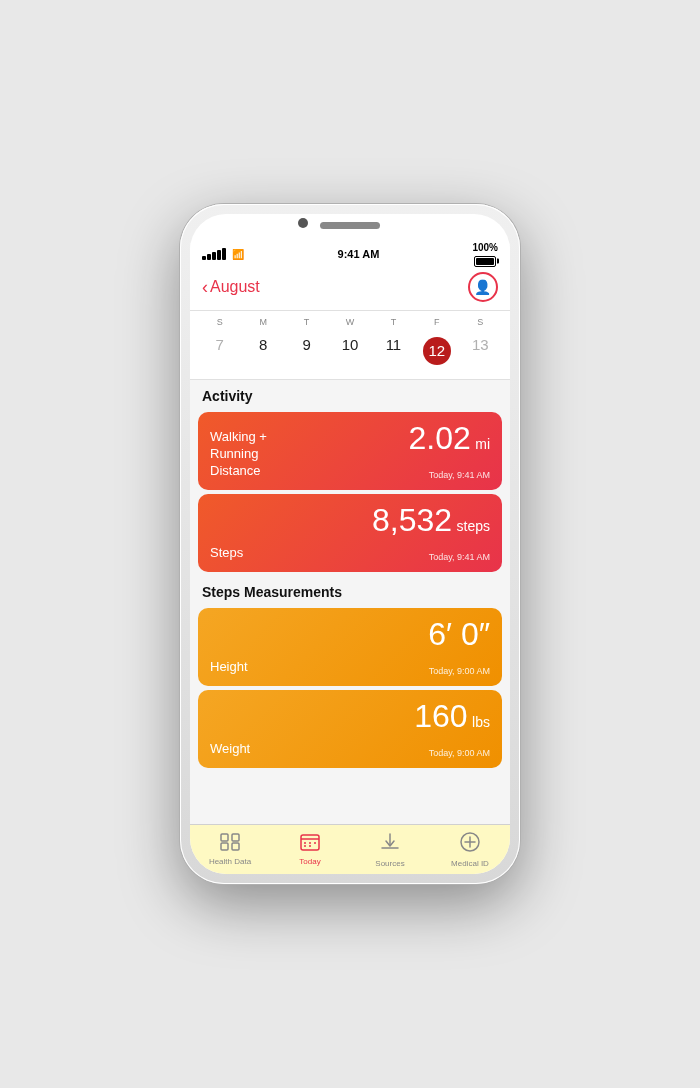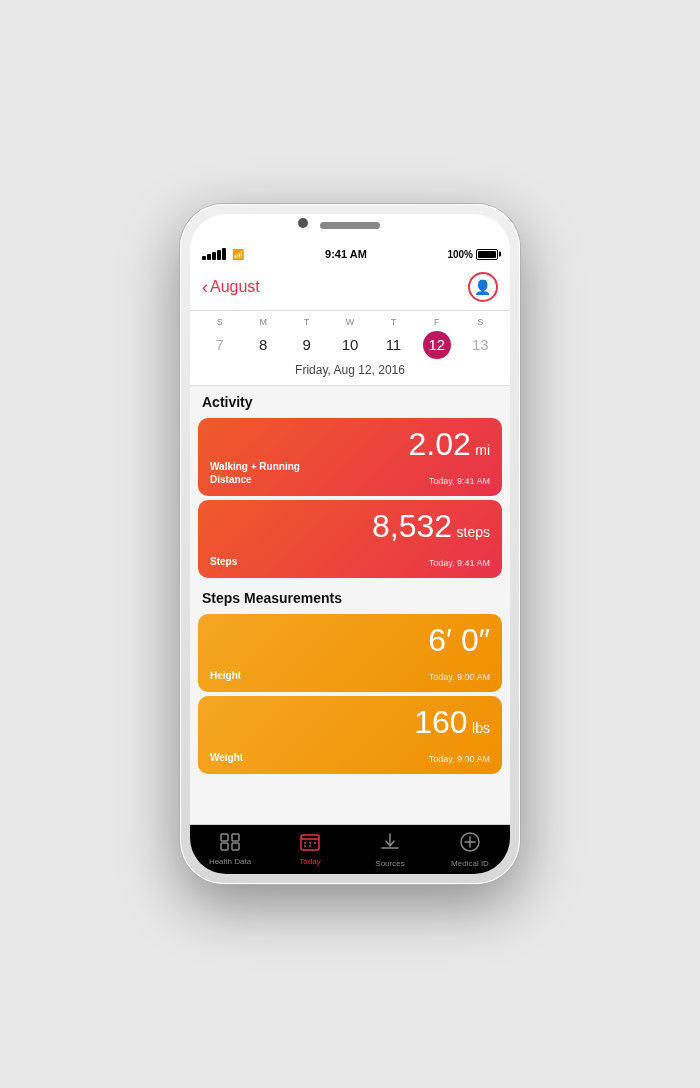--- a/index.html
+++ b/index.html
@@ -63,21 +63,21 @@
       align-items: center;
       justify-content: space-between;
       padding: 0 12px;
       font-size: 10px;
       font-weight: 600;
       margin-top: 28px;
       flex-shrink: 0;
     }
     .status-left { display: flex; align-items: center; gap: 3px; }
     .status-time { font-size: 11px; font-weight: 600; }
-    .status-right { display: flex; align-items: center; gap: 3px; font-size: 10px; }
+    .status-right { display: flex; align-items: center; gap: 3px; font-size: 10px; flex-direction: column; }
     .battery-icon {
       width: 22px; height: 11px;
       border: 1.5px solid #000;
       border-radius: 2px;
       position: relative;
       display: flex;
       align-items: center;
       padding: 1px;
     }
     .battery-icon::after {
@@ -162,26 +162,26 @@
       font-weight: 400;
       color: #222;
       padding: 3px 0;
       line-height: 28px;
       height: 28px;
       display: flex;
       align-items: center;
       justify-content: center;
     }
     .cal-day.selected {
-      background: #be185d;
+      background: #b91c1c;
       color: #fff;
       border-radius: 50%;
       width: 28px;
       height: 28px;
-      margin: 0 auto;
+      margin: 6px auto;
     }
     .cal-day.gray { color: #b0b0b0; }
     .cal-date-label {
       text-align: center;
       font-size: 12px;
       color: #444;
       margin-top: 4px;
     }
     
     .section-title {
@@ -198,22 +198,22 @@
       padding: 10px 12px;
       display: flex;
       justify-content: space-between;
       align-items: flex-end;
       min-height: 70px;
     }
     .card-red { background: linear-gradient(135deg, #f05a2a 0%, #e8334a 100%); }
     .card-orange { background: linear-gradient(135deg, #f5a623 0%, #f09000 100%); }
     .card-label {
       color: #fff;
-      font-size: 10px;
-      font-weight: 700;
+      font-size: 13px;
+      font-weight: 400;
       max-width: 100px;
       line-height: 1.3;
     }
     .card-value-block { text-align: right; }
     .card-value {
       color: #fff;
       font-size: 32px;
       font-weight: 200;
       line-height: 1;
       margin-top: 44px;
@@ -224,21 +224,21 @@
       font-weight: 400;
     }
     .card-time {
       color: rgba(255,255,255,0.85);
       font-size: 9px;
       text-align: right;
       margin-top: 16px;
     }
     
     .tab-bar {
-      background: #000000;
+      background: #fef9c3;
       border-top: 1px solid #d0d0d0;
       height: 50px;
       display: flex;
       align-items: center;
       justify-content: space-around;
       flex-shrink: 0;
     }
     .tab-item {
       display: flex;
       flex-direction: column;
@@ -316,21 +316,20 @@
         </div>
         <div class="calendar-row">
           <div class="cal-day gray">7</div>
           <div class="cal-day">8</div>
           <div class="cal-day">9</div>
           <div class="cal-day">10</div>
           <div class="cal-day">11</div>
           <div class="cal-day selected">12</div>
           <div class="cal-day gray">13</div>
         </div>
-        <div class="cal-date-label">Friday, Aug 12, 2016</div>
       </div>
 
       <div class="section-title">Activity</div>
 
       <div class="card card-red">
         <div class="card-label">Walking + Running Distance</div>
         <div class="card-value-block">
           <div>
             <span class="card-value">2.02</span>
             <span class="card-unit">mi</span>

